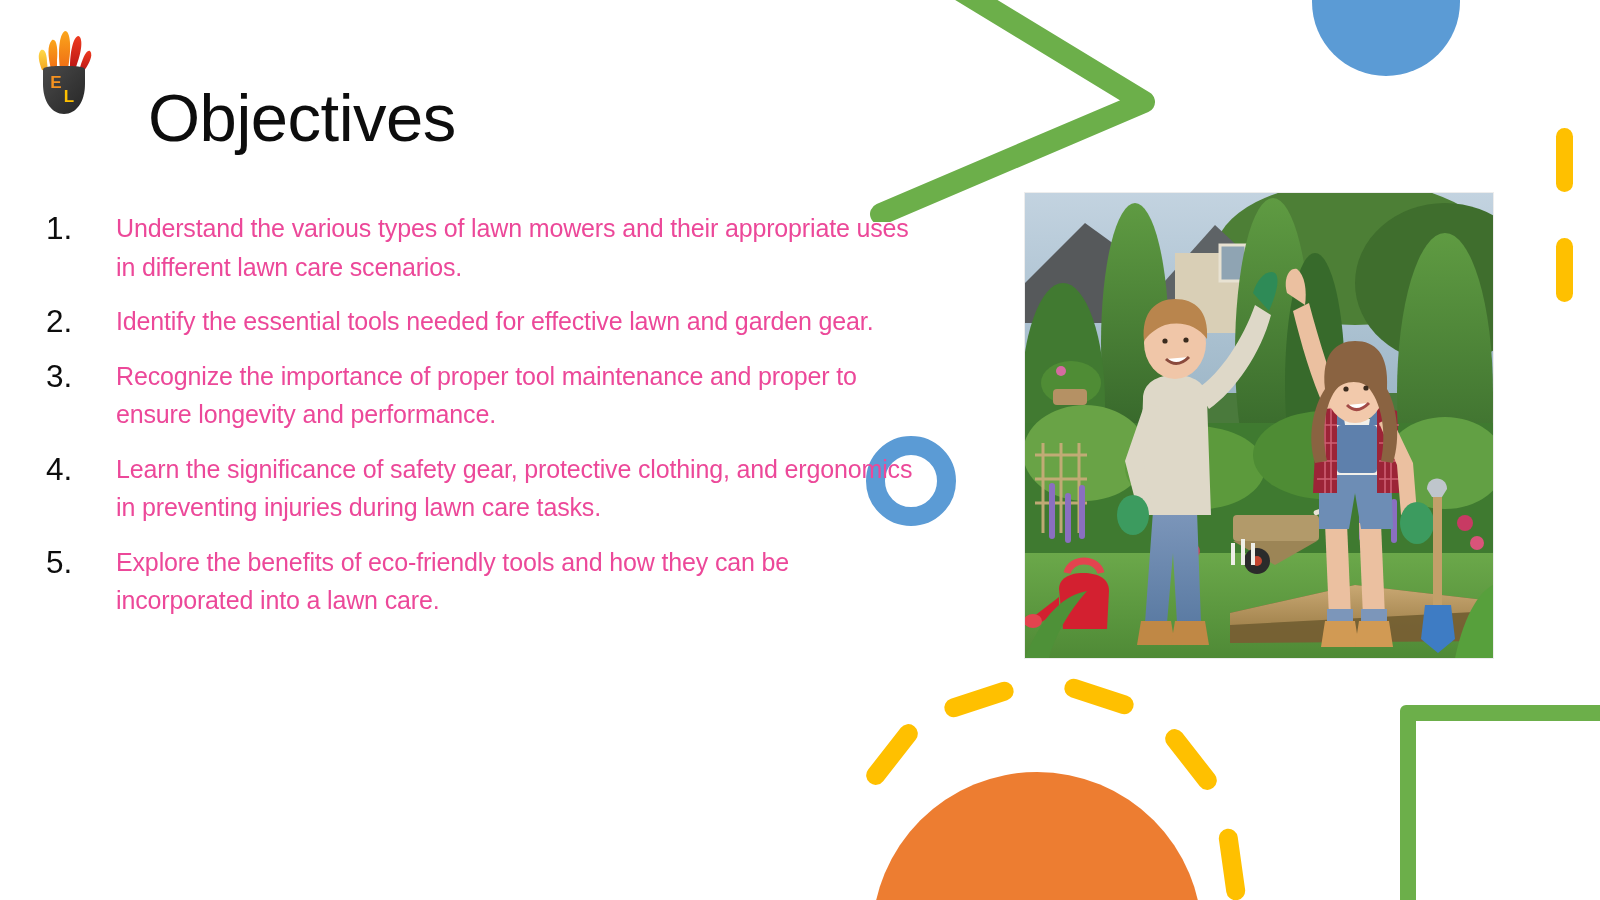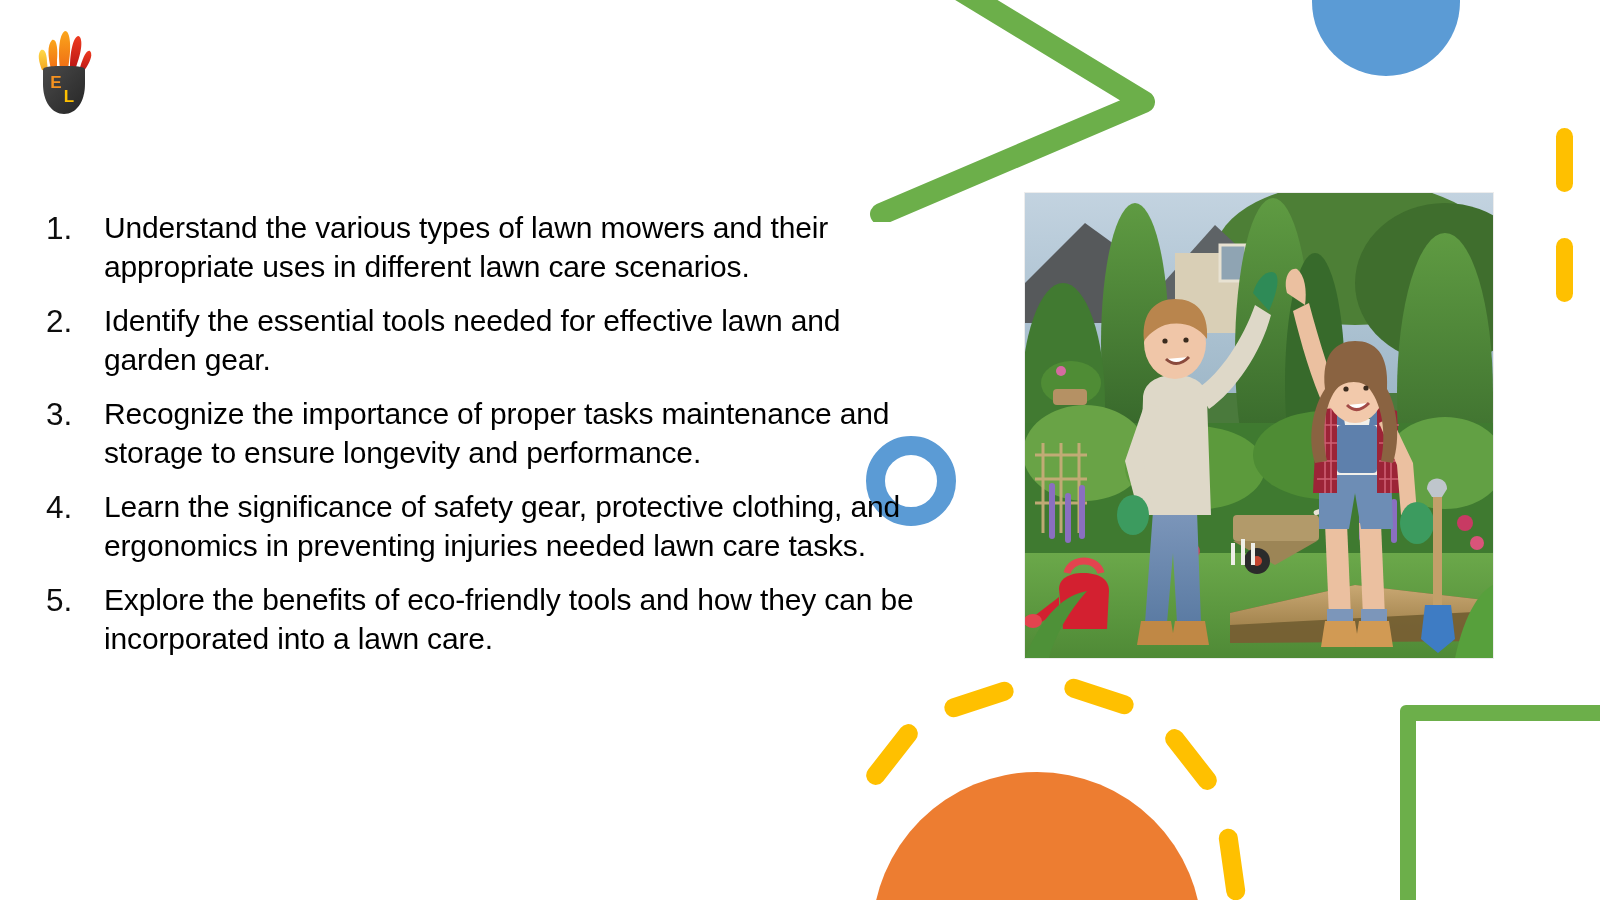--- a/index.html
+++ b/index.html
@@ -45,24 +45,25 @@
   .obj-num {
     flex:0 0 66px;
     font-size:31.5px;
     line-height:38.5px;
     color:#0d0d0d;
     text-align:left;
     padding-left:8px;
   }
   .obj-text {
     flex:1 1 auto;
-    font-size:30px;
+    font-size:25px;
     line-height:38.5px;
-    color:#000000;
+    color:#ec4899;
     letter-spacing:-0.15px;
+    margin-left:12px;
   }
 
   
   .photo {
     position:absolute;
     left:1025px; top:193px;
     width:468px; height:465px;
     overflow:hidden;
     background:#4a7a3c;
     box-shadow:0 0 0 1px rgba(0,0,0,0.07);
@@ -182,41 +183,42 @@
     <path d="M32 46 C30 30 31 12 37 9 C43 9 43 28 41 40 L40 47 Z" fill="url(#gFlameO)"></path>
     <path d="M42 47 C42 30 45 16 50 14 C56 15 53 32 49 42 L47 48 Z" fill="url(#gFlameR)"></path>
     <path d="M51 49 C54 38 58 27 62 29 C66 33 60 44 55 50 Z" fill="url(#gFlameR)"></path>
 
     <path d="M15 48 C15 45 19 44 36 44 C53 44 57 45 57 48 L57 62
              C57 80 48 92 36 92 C24 92 15 80 15 62 Z" fill="url(#gBody)"></path>
     <text x="28" y="66" font-family="Liberation Sans, sans-serif" font-size="17" font-weight="700" fill="#F59220" text-anchor="middle">E</text>
     <text x="41" y="80" font-family="Liberation Sans, sans-serif" font-size="17" font-weight="700" fill="#FFC000" text-anchor="middle">L</text>
   </svg>
 
+  <div class="title">Objectives</div>
 
   <div class="objectives">
 
     <div class="obj-item">
       <div class="obj-num">1.</div>
       <div class="obj-text">Understand the various types of lawn mowers and their appropriate uses in different lawn care scenarios.</div>
     </div>
 
     <div class="obj-item">
       <div class="obj-num">2.</div>
       <div class="obj-text">Identify the essential tools needed for effective lawn and garden gear.</div>
     </div>
 
     <div class="obj-item">
       <div class="obj-num">3.</div>
-      <div class="obj-text">Recognize the importance of proper tasks maintenance and storage to ensure longevity and performance.</div>
+      <div class="obj-text">Recognize the importance of proper tool maintenance and proper to ensure longevity and performance.</div>
     </div>
 
     <div class="obj-item">
       <div class="obj-num">4.</div>
-      <div class="obj-text">Learn the significance of safety gear, protective clothing, and ergonomics in preventing injuries needed lawn care tasks.</div>
+      <div class="obj-text">Learn the significance of safety gear, protective clothing, and ergonomics in preventing injuries during lawn care tasks.</div>
     </div>
 
     <div class="obj-item">
       <div class="obj-num">5.</div>
       <div class="obj-text">Explore the benefits of eco-friendly tools and how they can be incorporated into a lawn care.</div>
     </div>
 
   </div>
 
   <div class="photo">

